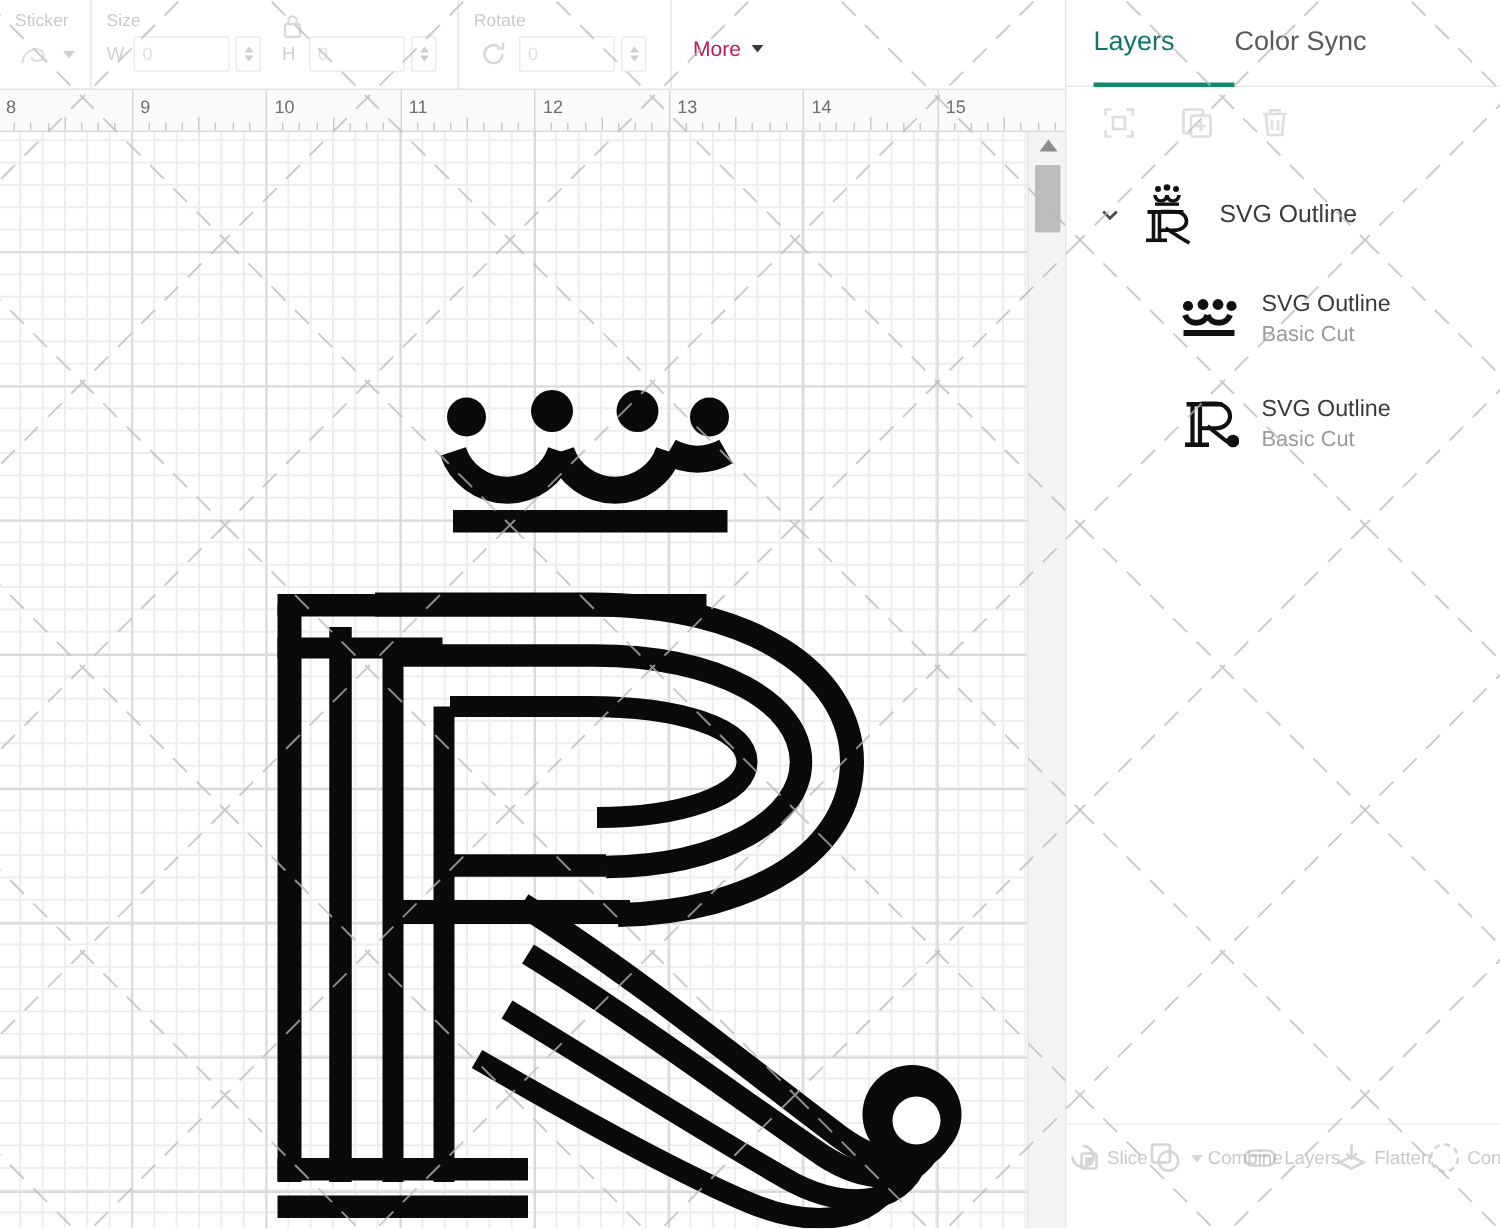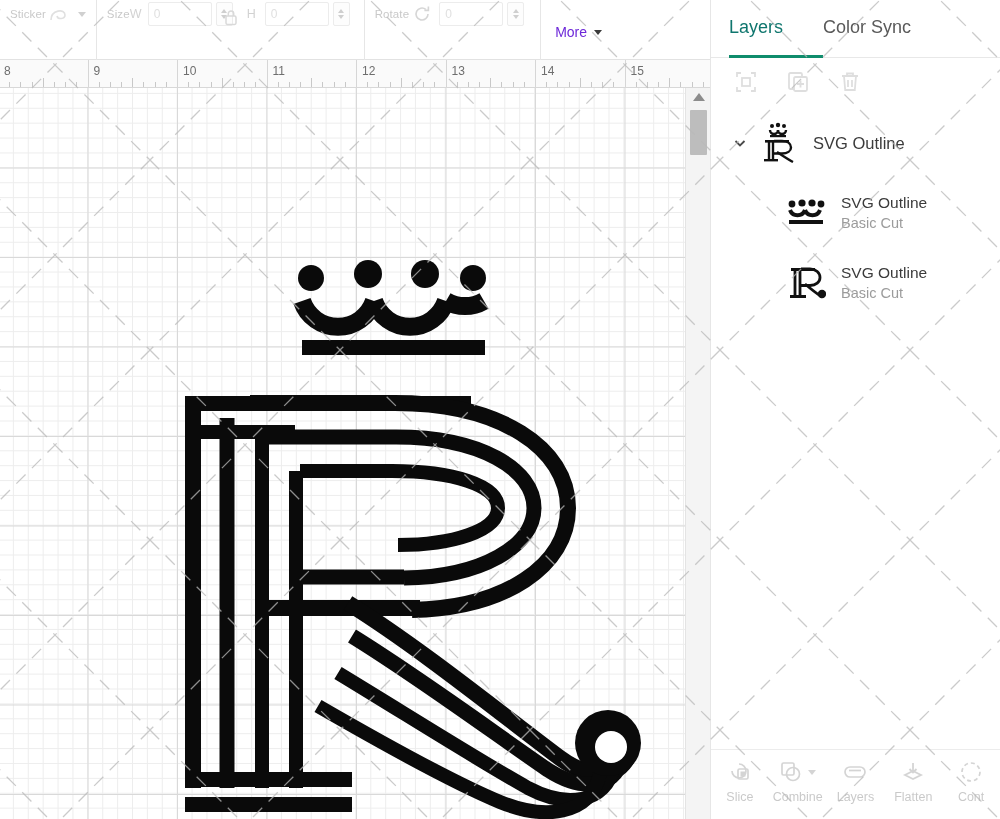--- a/index.html
+++ b/index.html
@@ -9,21 +9,21 @@
     background:#fff; color:#3c3c3c;
   }
   #app { position:relative; width:1000px; height:819px; overflow:hidden; }
 
   
   #toolbar {
     position:absolute; left:0; top:0; width:710px; height:60px;
     background:#fff; border-bottom:1px solid #e2e2e2;
     display:flex; align-items:flex-start;
   }
-  .tgroup { position:relative; height:60px; padding:0 10px; display:flex; flex-direction:row; }
+  .tgroup { position:relative; height:60px; padding:0 10px; display:flex; flex-direction:column; }
   .tgroup.sep { border-right:1px solid #e6e6e6; }
   .tglabel { font-size:11.5px; color:#c9c9c9; margin-top:8px; margin-bottom:2px; letter-spacing:.1px; }
   .tgrow { display:flex; align-items:center; gap:4px; height:28px; }
   .icobox { width:26px; height:24px; display:flex; align-items:center; justify-content:center; }
   .icobox svg { display:block; }
   .caret { width:0;height:0;border-left:4px solid transparent;border-right:4px solid transparent;
            border-top:5px solid #d0d0d0; margin-left:2px; }
   .fieldlbl { font-size:12.5px; color:#d2d2d2; width:14px; text-align:left; }
   .numfield {
     width:64px; height:24px; border:1px solid #ececec; border-radius:2px;
@@ -32,21 +32,21 @@
   .spinner {
     width:17px; height:24px; border:1px solid #ececec; border-radius:2px; background:#fdfdfd;
     display:flex; flex-direction:column; align-items:center; justify-content:center; gap:2px;
   }
   .sp-up { width:0;height:0;border-left:3.5px solid transparent;border-right:3.5px solid transparent;border-bottom:4px solid #cfcfcf; }
   .sp-dn { width:0;height:0;border-left:3.5px solid transparent;border-right:3.5px solid transparent;border-top:4px solid #cfcfcf; }
   .lockwrap { position:absolute; left:124px; top:6px; width:20px; height:22px;
               display:flex; align-items:center; justify-content:center; }
   #more-group { margin-left:6px; display:flex; align-items:center; height:60px; padding-left:14px;
                 border-left:1px solid #e6e6e6; }
-  #more-btn { display:flex; align-items:center; gap:5px; font-size:14px; color:#6d28d9; cursor:pointer; margin-top:4px;}
+  #more-btn { display:flex; align-items:center; gap:5px; font-size:14px; color:#be185d; cursor:pointer; margin-top:4px;}
   #more-btn .caret { border-top-color:#3a3a3a; }
 
   
   #ruler {
     position:absolute; left:0; top:60px; width:710px; height:28px;
     background:#fafafa; border-bottom:1px solid #d8d8d8; overflow:hidden;
   }
   .rmajor { position:absolute; top:0; width:1px; height:28px; background:#d6d6d6; }
   .rlabel { position:absolute; top:4px; font-size:12px; color:#6e6e6e; }
   .rtick { position:absolute; bottom:0; width:1px; background:#c8c8c8; }
@@ -106,21 +106,21 @@
     background:#f2f2f2; display:flex; align-items:center; padding-left:14px;
   }
   #canvas-thumb { width:66px; height:46px; background:#fff; border:1.5px solid #6a6a6a; }
   #canvas-label { margin-left:20px; font-size:14.5px; color:#3b3b3b; }
 
   #bottom-tools {
     position:absolute; left:0; right:0; bottom:0; height:70px;
     background:#fff; border-top:1px solid #ececec;
     display:flex; align-items:flex-start; padding-top:7px;
   }
-  .btool { width:62px; display:flex; flex-direction:column; align-items:center; gap:3px; opacity:.42; }
+  .btool { width:62px; display:flex; flex-direction:row; align-items:center; gap:3px; opacity:.42; }
   .btool .bi { height:30px; display:flex; align-items:center; justify-content:center; gap:3px; }
   .btool .bl { font-size:12.5px; color:#808080; white-space:nowrap; }
   .btool .caret { border-top-color:#9a9a9a; }
 
   
   #watermark {
     position:absolute; inset:0; pointer-events:none; z-index:50;
   }
 </style>
 </head>

